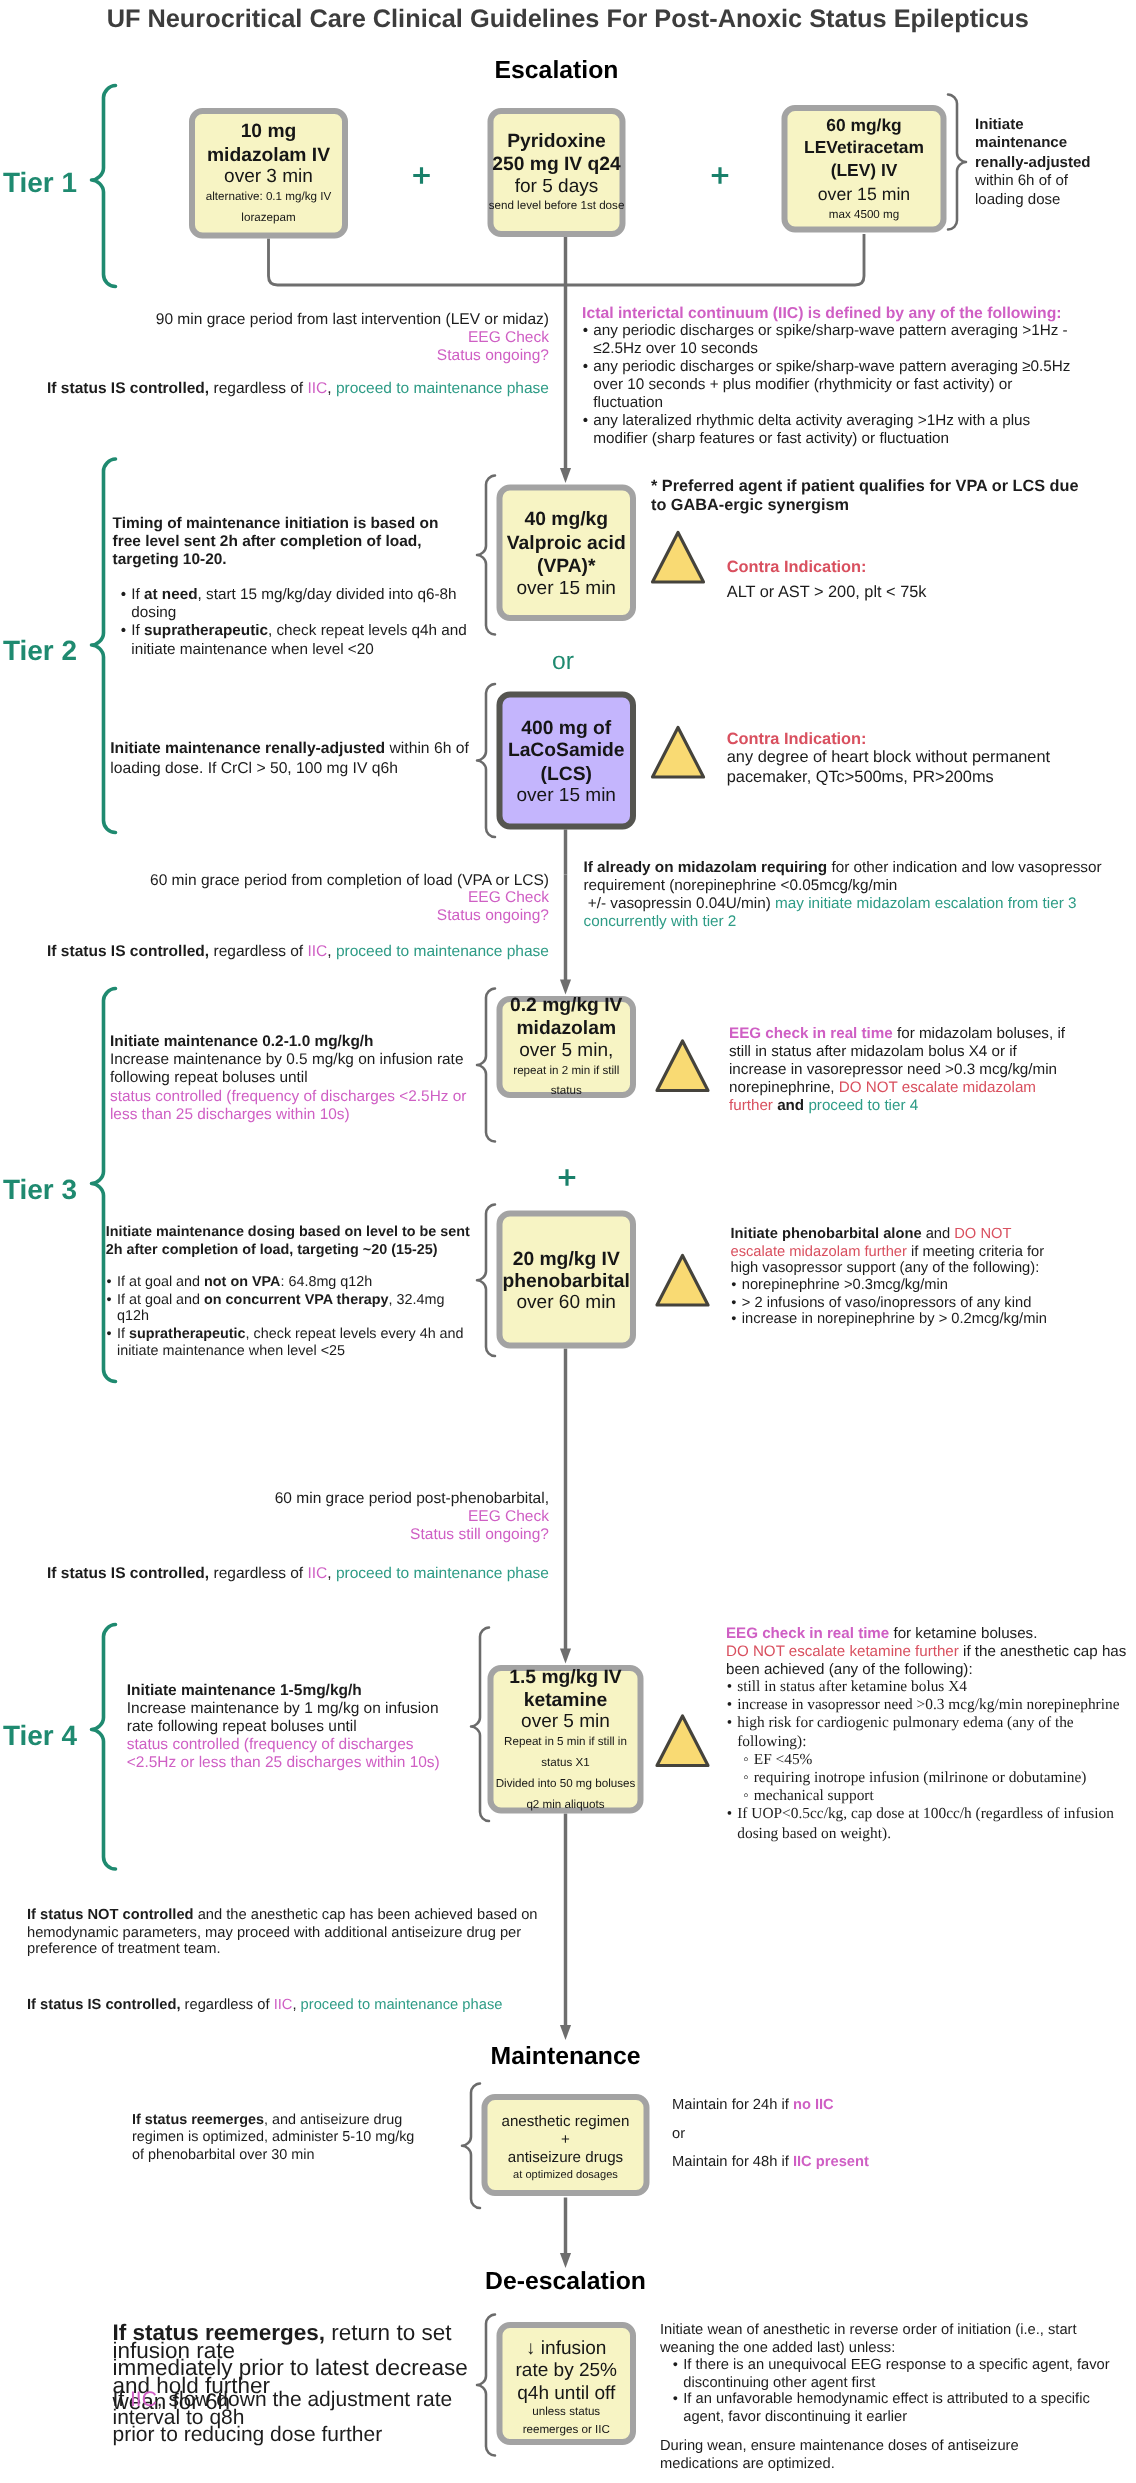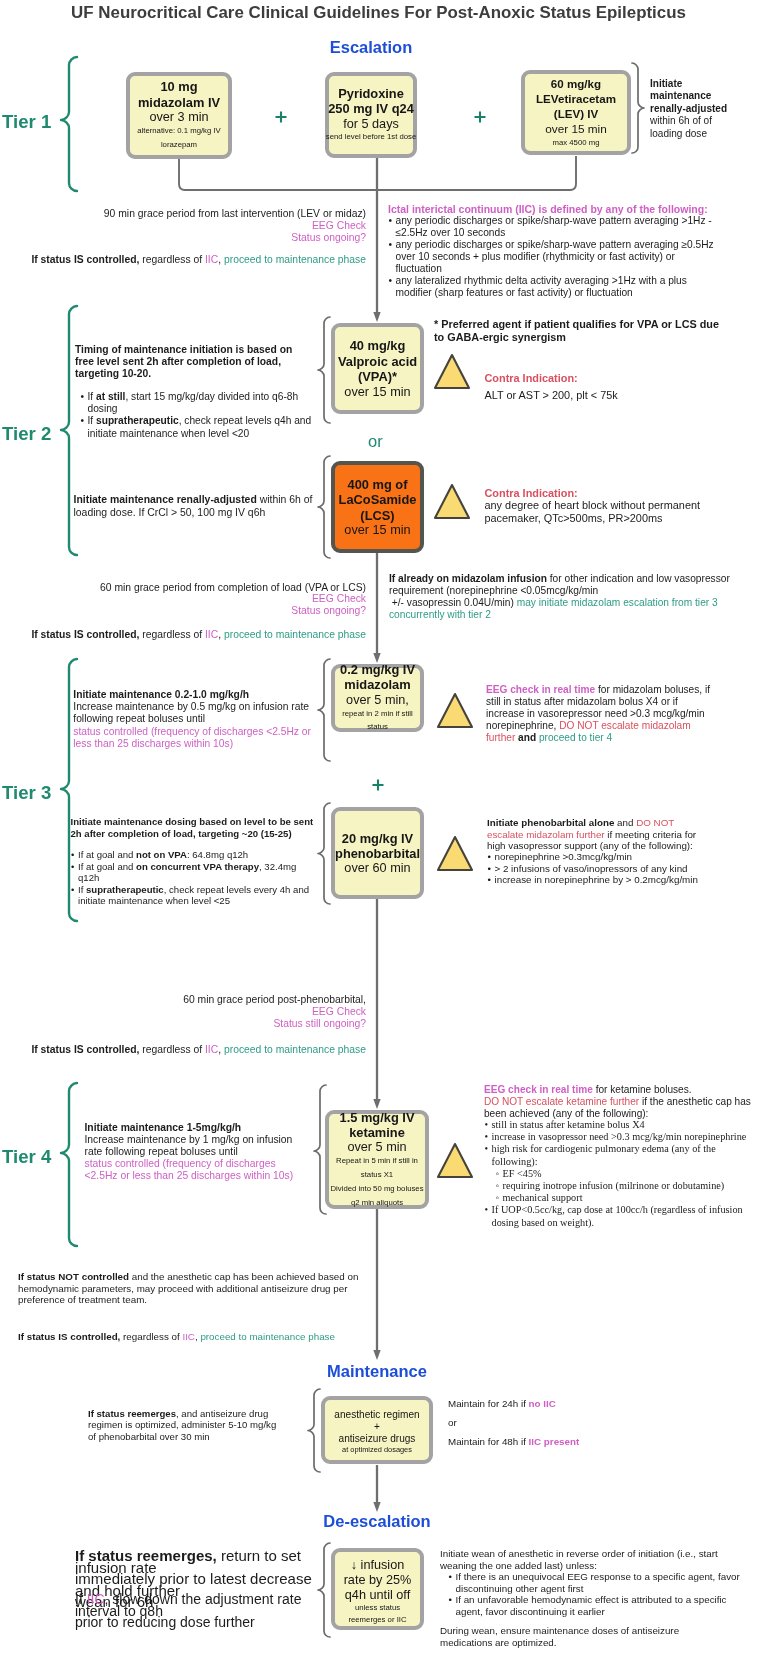--- a/index.html
+++ b/index.html
@@ -1,25 +1,25 @@
 <!DOCTYPE html>
 <html><head>
 <meta charset="utf-8">
 <style>
 html,body{margin:0;padding:0;background:#ffffff;overflow:hidden;}
 body{width:757px;height:1655px;position:relative;overflow:hidden;
   font-family:"Liberation Sans",sans-serif;color:#1f1f1f;}
 #title{position:absolute;left:0;top:3px;width:757px;text-align:center;font-size:16.9px;font-weight:bold;color:#3d3d3d;}
-.sechead{position:absolute;color:#1d4ed8;font-weight:bold;font-size:16.5px;text-align:center;width:160px;}
+.sechead{position:absolute;color:#000000;font-weight:bold;font-size:16.5px;text-align:center;width:160px;}
 .tierlabel{position:absolute;color:#1f8a70;font-weight:bold;font-size:18.6px;}
 .plussign{position:absolute;}
 .orsign{position:absolute;color:#1f8a70;font-size:16.5px;}
 .box{position:absolute;background:#f7f4c4;border:4px solid #a3a3a3;border-radius:9px;box-sizing:border-box;
      display:flex;flex-direction:column;align-items:center;justify-content:center;text-align:center;color:#161616;}
-.box.white{background:#f97316;border-color:#555550;}
+.box.white{background:#c4b5fd;border-color:#555550;}
 .box{--bl:12.85px;--nl:12.7px;--sl:7.75px;--blh:15.4px;--nlh:15.4px;--slh:13.8px;}
 .box .bl{font-weight:bold;font-size:var(--bl);line-height:var(--blh);white-space:nowrap;}
 .box .nl{font-size:var(--nl);line-height:var(--nlh);white-space:nowrap;}
 
 .box .sl{font-size:var(--sl);line-height:var(--slh);white-space:nowrap;}
 .box .slwrap{margin-top:-1.5px;}
 #svglayer{position:absolute;left:0;top:0;width:757px;height:1655px;}
 .tb{position:absolute;font-size:10.3px;line-height:12.1px;color:#1c1c1c;}
 .tb b{font-weight:bold;}
 .pink{color:#cf5fc4;text-align:center;}
@@ -214,37 +214,37 @@
 <div class="tb" style="left:388px;top:215px;width:328px;font-size:10.2px;line-height:12px;">
     <ul>
       <li>any periodic discharges or spike/sharp-wave pattern averaging &gt;1Hz - ≤2.5Hz over 10 seconds</li>
       <li>any periodic discharges or spike/sharp-wave pattern averaging ≥0.5Hz over 10 seconds + plus modifier (rhythmicity or fast activity) or fluctuation</li>
       <li>any lateralized rhythmic delta activity averaging &gt;1Hz with a plus modifier (sharp features or fast activity) or fluctuation</li>
     </ul>
   </div>
 <div class="tb" style="left:75px;top:343.5px;width:228px;font-size:10.3px;line-height:12.2px;"><b>Timing of maintenance initiation is based on<br>free level sent 2h after completion of load,<br>targeting 10-20.</b></div>
 <div class="tb" style="left:80px;top:391px;width:240px;font-size:10.2px;line-height:12.2px;">
     <ul>
-      <li>If <b>at still</b>, start 15 mg/kg/day divided into q6-8h dosing</li>
+      <li>If <b>at need</b>, start 15 mg/kg/day divided into q6-8h dosing</li>
       <li>If <b>supratherapeutic</b>, check repeat levels q4h and initiate maintenance when level &lt;20</li>
     </ul>
   </div>
 <div class="tb" style="left:434px;top:318px;width:292px;font-size:10.85px;line-height:12.8px;"><b>* Preferred agent if patient qualifies for VPA or LCS due to GABA-ergic synergism</b></div>
 <div class="tb" style="left:484.5px;top:371.5px;width:265px;font-size:10.9px;line-height:12.8px;">
     <div class="red" style="font-weight:bold">Contra Indication:</div>
     <div style="margin-top:4.5px">ALT or AST &gt; 200, plt &lt; 75k</div>
   </div>
 <div class="tb" style="left:484.5px;top:486.5px;width:240px;font-size:10.9px;line-height:12.6px;">
     <div class="red" style="font-weight:bold">Contra Indication:</div>
     <div>any degree of heart block without permanent<br>pacemaker, QTc&gt;500ms, PR&gt;200ms</div>
   </div>
 <div class="tb" style="left:73.5px;top:494px;width:250px;font-size:10.45px;line-height:12.6px;"><b>Initiate maintenance renally-adjusted</b> within 6h of<br>loading dose. If CrCl &gt; 50, 100 mg IV q6h</div>
 <div class="tb" style="left:95px;top:581.5px;width:271px;font-size:10.35px;line-height:11.9px;text-align:right;">60 min grace period from completion of load (VPA or LCS)<br><span class="pink">EEG Check<br>Status ongoing?</span></div>
 <div class="tb" style="left:16px;top:628.5px;width:350px;font-size:10.35px;line-height:12.1px;text-align:right;"><b>If status IS controlled,</b> regardless of <span class="pink">IIC</span>, <span class="teal">proceed to maintenance phase</span></div>
-<div class="tb" style="left:389px;top:573px;width:350px;font-size:10.2px;line-height:12px;"><b>If already on midazolam infusion</b> for other indication and low vasopressor<br>requirement (norepinephrine &lt;0.05mcg/kg/min<br>&nbsp;+/- vasopressin 0.04U/min) <span class="teal">may initiate midazolam escalation from tier 3<br>concurrently with tier 2</span></div>
+<div class="tb" style="left:389px;top:573px;width:350px;font-size:10.2px;line-height:12px;"><b>If already on midazolam requiring</b> for other indication and low vasopressor<br>requirement (norepinephrine &lt;0.05mcg/kg/min<br>&nbsp;+/- vasopressin 0.04U/min) <span class="teal">may initiate midazolam escalation from tier 3<br>concurrently with tier 2</span></div>
 <div class="tb" style="left:73.3px;top:688.5px;width:243px;font-size:10.27px;line-height:12.4px;"><b>Initiate maintenance 0.2-1.0 mg/kg/h</b><br>Increase maintenance by 0.5 mg/kg on infusion rate<br>following repeat boluses until<br><span class="pink">status controlled (frequency of discharges &lt;2.5Hz or<br>less than 25 discharges within 10s)</span></div>
 <div class="tb" style="left:486px;top:684px;width:240px;font-size:10.15px;line-height:12.1px;"><span class="pink"><b>EEG check in real time</b></span> for midazolam boluses, if<br>still in status after midazolam bolus X4 or if<br>increase in vasorepressor need &gt;0.3 mcg/kg/min<br>norepinephrine, <span class="red">DO NOT escalate midazolam<br>further</span> <b>and</b> <span class="teal">proceed to tier 4</span></div>
 <div class="tb" style="left:70.5px;top:815.5px;width:245px;font-size:9.58px;line-height:12.1px;"><b>Initiate maintenance dosing based on level to be sent<br>2h after completion of load, targeting ~20 (15-25)</b></div>
 <div class="tb" style="left:70.5px;top:849px;width:245px;font-size:9.58px;line-height:11.5px;">
     <ul>
       <li>If at goal and <b>not on VPA</b>: 64.8mg q12h</li>
       <li>If at goal and <b>on concurrent VPA therapy</b>, 32.4mg q12h</li>
       <li>If <b>supratherapeutic</b>, check repeat levels every 4h and initiate maintenance when level &lt;25</li>
     </ul>
   </div>

